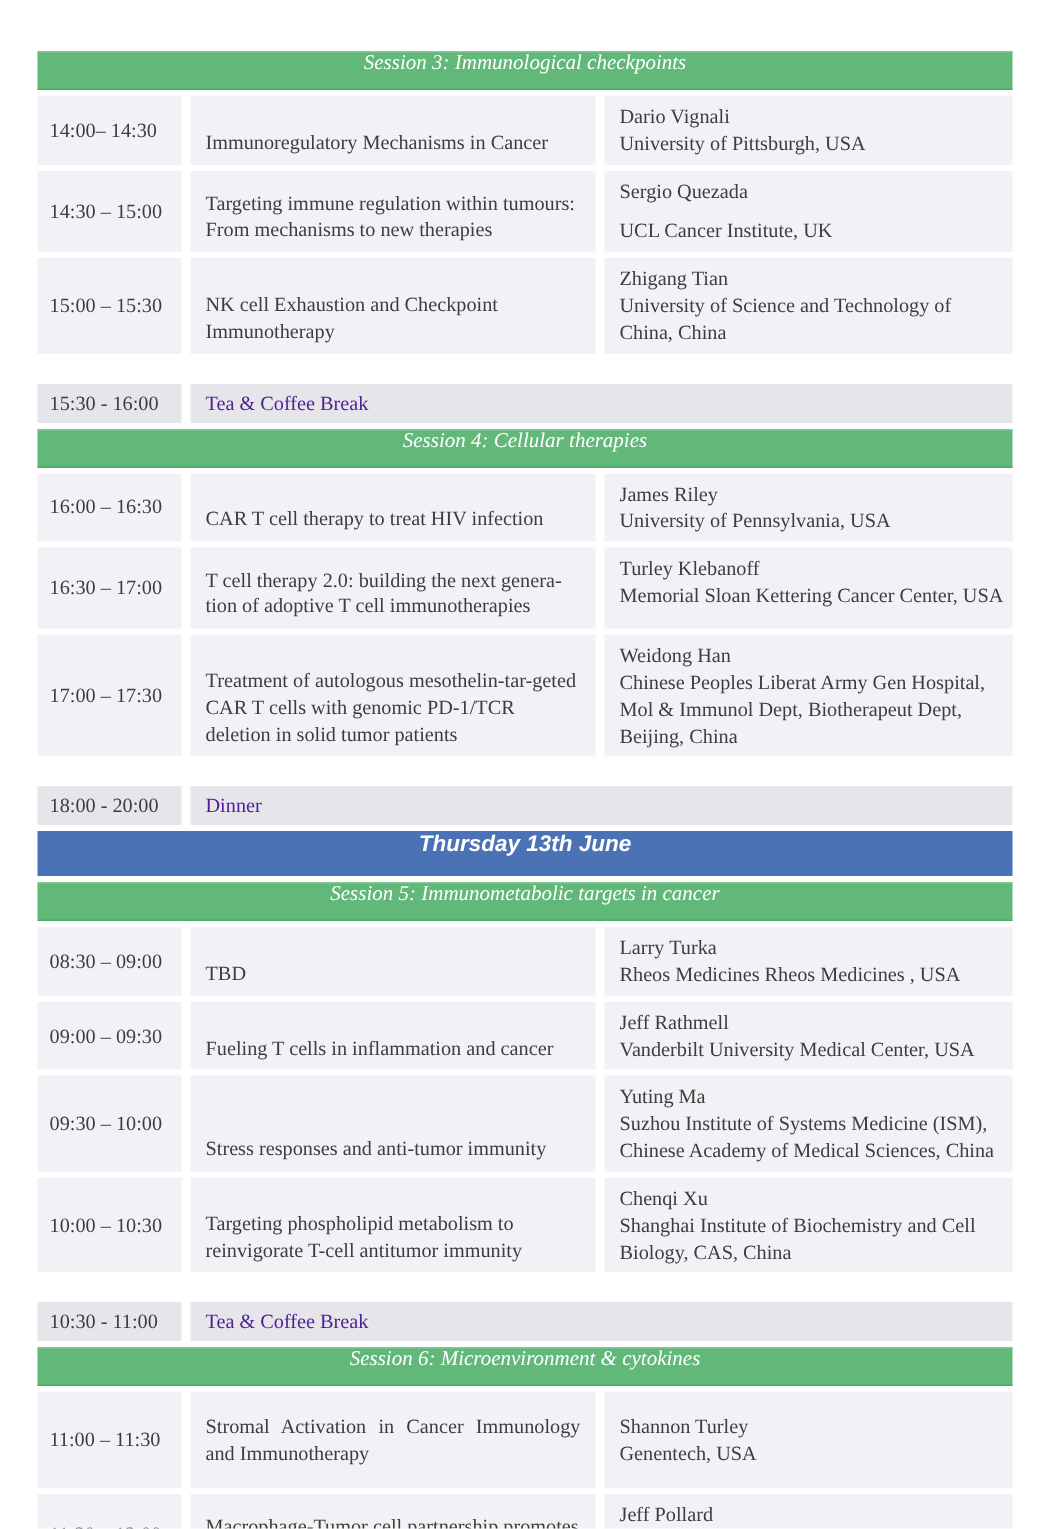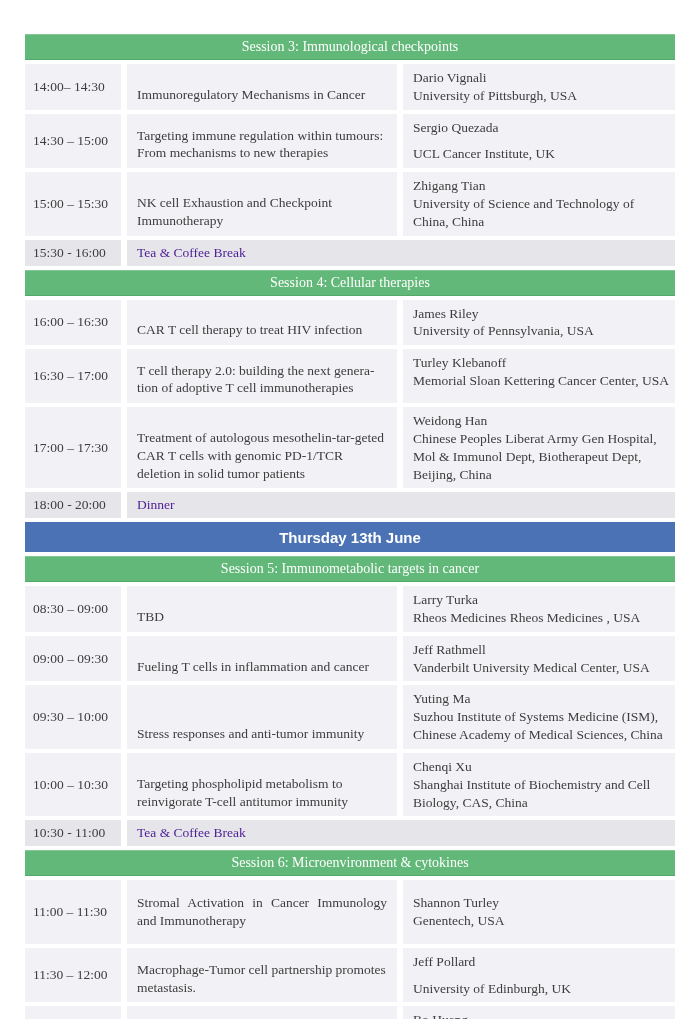--- a/index.html
+++ b/index.html
@@ -18,22 +18,22 @@
     width: 650px;
     margin: 34px 0 0 25px;
     display: flex;
     flex-direction: column;
     gap: 4px;
   }
   .bar {
     text-align: center;
     color: #ffffff;
     display: flex;
-    align-items: center;
     justify-content: center;
+    font-style: italic;
   }
   .session-bar {
     background: #62b878;
     border-top: 1px solid #84c795;
     border-bottom: 1px solid #53a969;
     min-height: 24px;
     font-size: 14px;
   }
   .day-bar {
     background: #4a72b4;
@@ -71,21 +71,21 @@
   .speaker-cell {
     flex: 1 1 auto;
     padding: 5px 6px 5px 10px;
     box-sizing: border-box;
   }
   .row.tall .title-cell, .row.tall .speaker-cell { padding-top: 14px; padding-bottom: 14px; }
   .row.tall .speaker-cell { display: flex; flex-direction: column; justify-content: flex-end; }
   .row.justify .title-cell div { text-align: justify; }
   .affiliation.gap { margin-top: 9px; }
   .break-row .cell { background: #e5e5ea; }
-  .break-row { min-height: 23px; }
+  .break-row { min-height: 23px; margin-top: 16px; }
   .break-label-cell {
     flex: 1 1 auto;
     display: flex;
     align-items: center;
     padding: 3px 10px;
     box-sizing: border-box;
     color: #4c1d95;
   }
   .min-h-42 { min-height: 42px; }
   .min-h-52 { min-height: 52px; }

